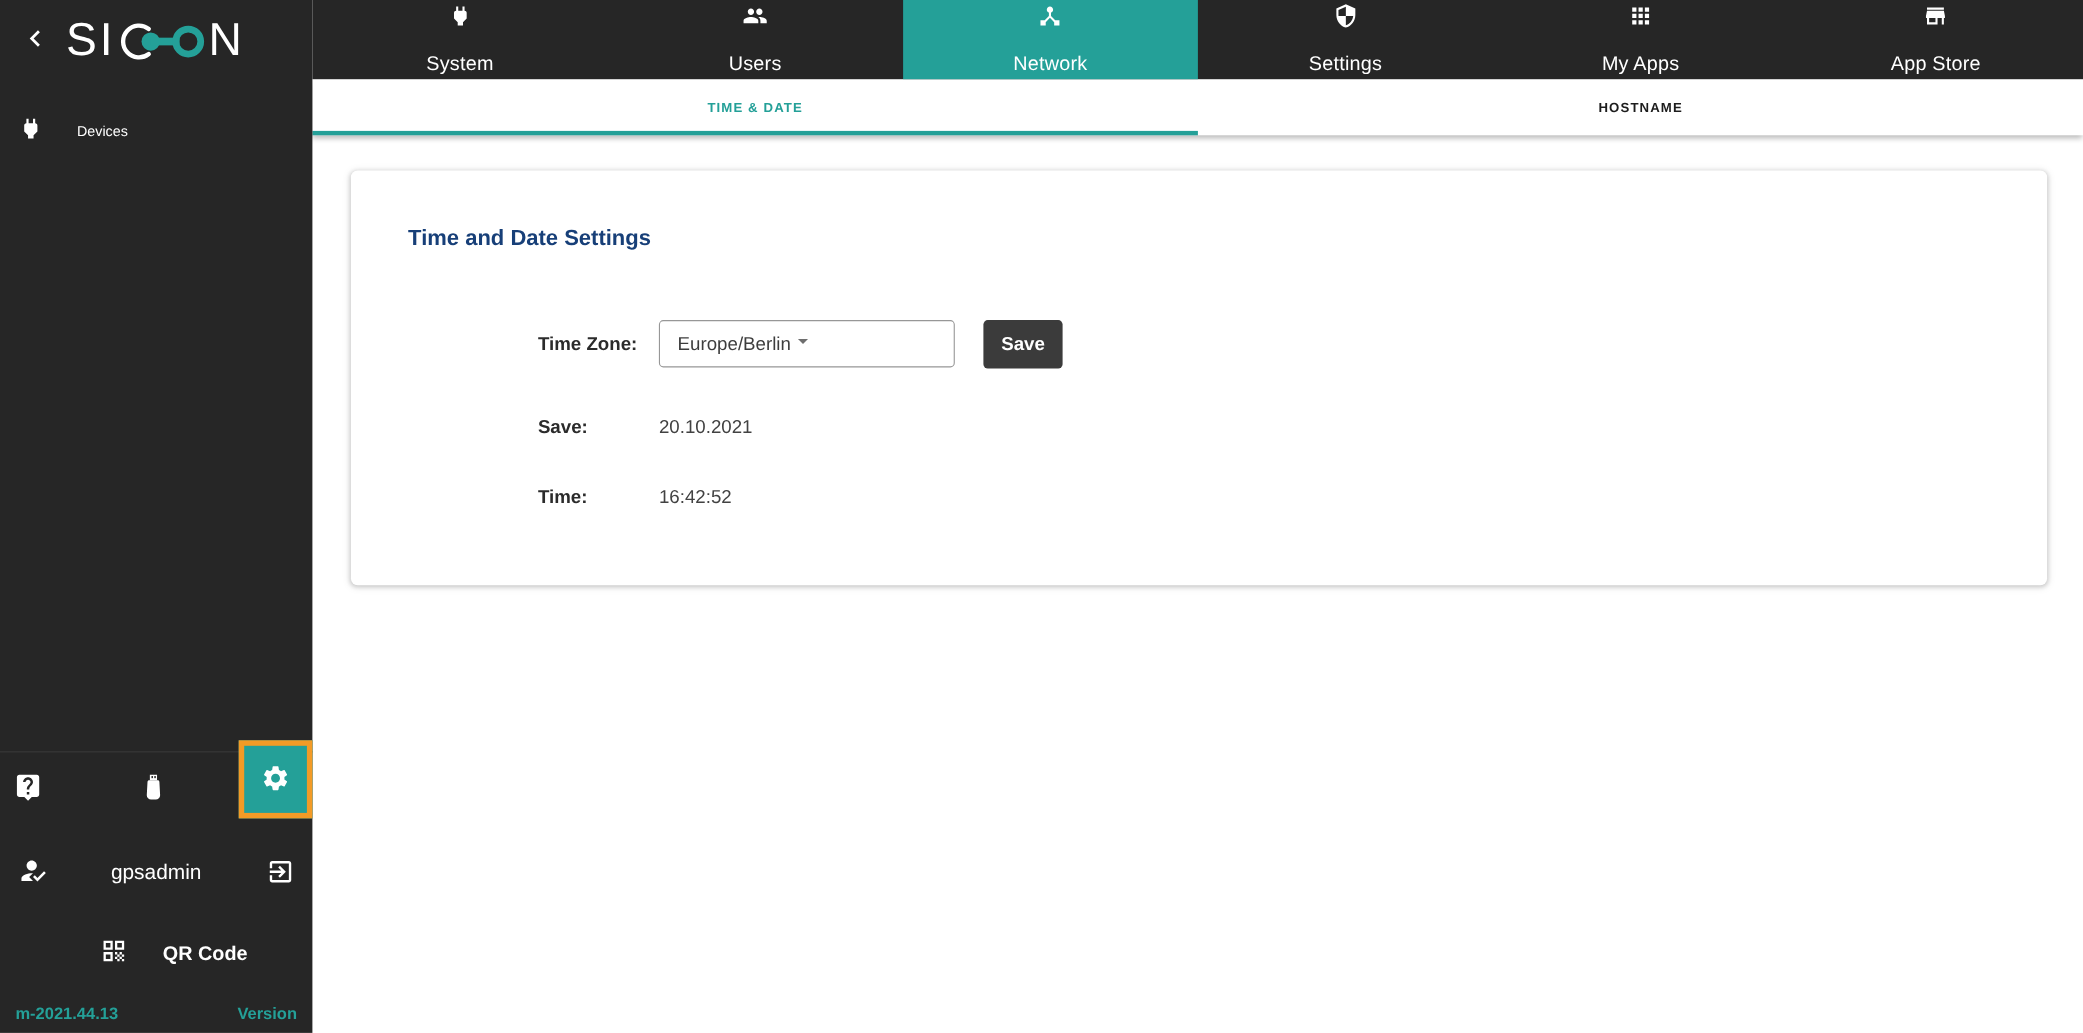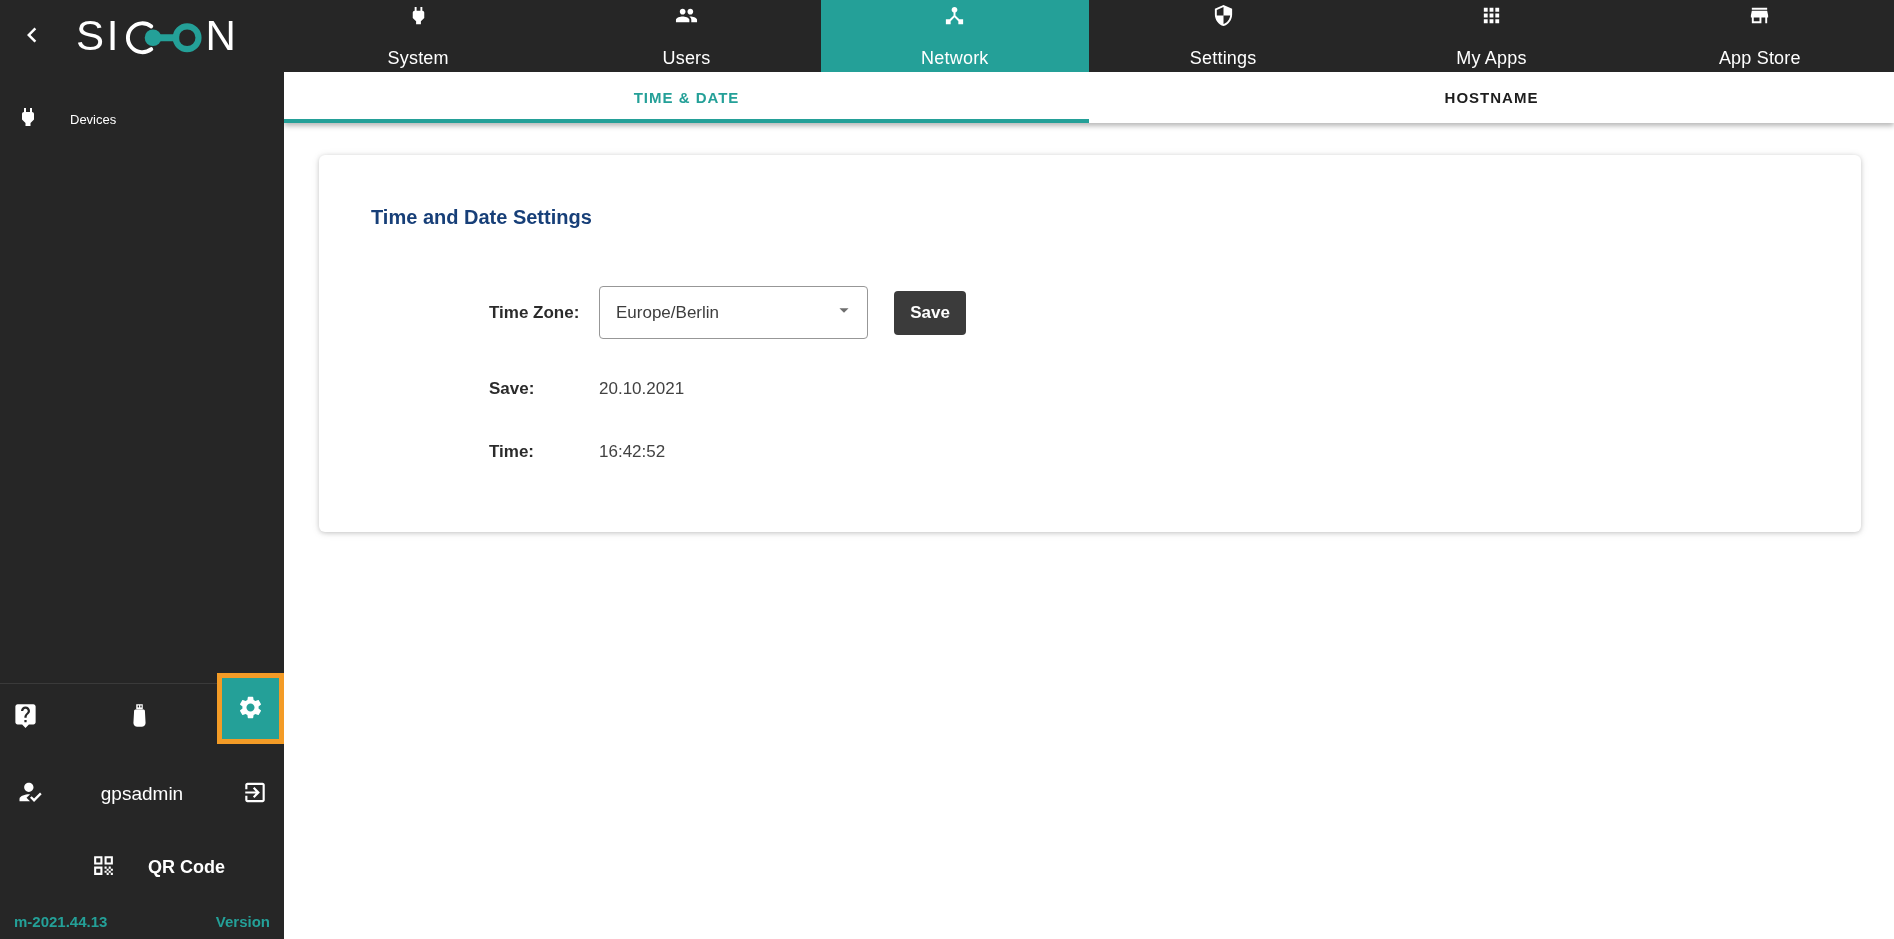--- a/index.html
+++ b/index.html
@@ -20,21 +20,21 @@
   
   .sidebar {
     position: absolute; left: 0; top: 0; width: 284px; height: 939px;
     background: var(--dark); color: #fff; z-index: 5;
   }
   .side-top { position: absolute; left: 0; top: 0; right: 0; height: 72px;
     display: flex; align-items: center; padding-left: 10px; }
   .back-btn { width: 44px; height: 44px; background: none; border: none;
     display: flex; align-items: center; justify-content: center; cursor: pointer; padding: 0; }
   .back-btn svg { fill: #fff; }
-  .logo { margin-left: 22px; display: flex; align-items: center; }
+  .logo { margin-left: 6px; display: flex; align-items: center; }
   .side-item { position: absolute; top: 96px; left: 0; right: 0; height: 46px;
     display: flex; align-items: center; padding-left: 16px; cursor: pointer; }
   .side-item svg { fill: #fff; }
   .side-item .itm-label { margin-left: 30px; font-size: 13px; color: #fff; }
 
   .side-tools { position: absolute; left: 0; right: 0; top: 683px; height: 66px;
     border-top: 1px solid #3a3a3a; }
   .tool-btn { position: absolute; background: none; border: none; cursor: pointer; padding: 0;
     display: flex; align-items: center; justify-content: center; }
   .tool-btn svg { fill: #fff; }
@@ -68,40 +68,40 @@
     justify-content: center; gap: 17px; color: #fff; cursor: pointer; }
   .nav-tab svg { fill: #fff; width: 23px; height: 23px; }
   .nav-tab .nav-label { font-size: 18px; letter-spacing: 0.2px; }
   .nav-tab.active { background: var(--teal); }
 
   
   .subtabs { position: absolute; left: 284px; top: 72px; width: 1610px; height: 51px;
     background: #fff; display: flex; z-index: 3;
     box-shadow: 0 3px 5px rgba(0,0,0,0.28); }
   .subtab { flex: 1; position: relative; display: flex; align-items: center;
-    justify-content: center; font-size: 15px; font-weight: bold; letter-spacing: 1px;
+    justify-content: center; font-size: 12px; font-weight: bold; letter-spacing: 1px;
     color: #1d1d1d; cursor: pointer; text-transform: uppercase; }
   .subtab.active { color: var(--teal); }
   .subtab.active::after { content: ""; position: absolute; left: 0; right: 0; bottom: 0;
     height: 4px; background: var(--teal); }
 
   
   .main { position: absolute; left: 284px; top: 123px; width: 1610px; height: 816px;
     background: #fff; }
   .card { position: absolute; left: 35px; top: 32px; width: 1542px; height: 377px;
     background: #fff; border-radius: 6px;
     box-shadow: 0 1px 4px rgba(0,0,0,0.16), 0 1px 8px rgba(0,0,0,0.10); }
   .card-title { position: absolute; left: 52px; top: 51px; margin: 0;
     font-size: 20px; font-weight: bold; color: var(--navy); }
   .form-label { font-weight: bold; font-size: 17px; color: #2b2b2b; width: 110px; flex: none; }
   .form-value { font-size: 17px; color: #424242; }
   .tz-row { position: absolute; left: 170px; top: 131px; height: 53px;
     display: flex; align-items: center; }
-  .select-box { width: 269px; height: 53px; border: 1px solid #979797; border-radius: 4px;
-    background: #fff; display: flex; align-items: center; justify-content: space-between;
+  .select-box { width: 269px; height: 43px; border: 1px solid #979797; border-radius: 4px;
+    background: #fff; display: flex; align-items: center; justify-content: flex-start;
     padding: 0 12px 0 16px; font-size: 17px; color: #3d3d3d; cursor: pointer; }
   .select-box svg { fill: #6e6e6e; }
   .save-btn { margin-left: 26px; width: 72px; height: 44px; background: #3b3b3b;
     color: #fff; border: none; border-radius: 4px; font-size: 17px; font-weight: bold;
     font-family: "Liberation Sans", sans-serif; cursor: pointer; }
   .date-row { position: absolute; left: 170px; top: 224px; display: flex; align-items: center; }
   .time-row { position: absolute; left: 170px; top: 287px; display: flex; align-items: center; }
 </style>
 </head>
 <body>

